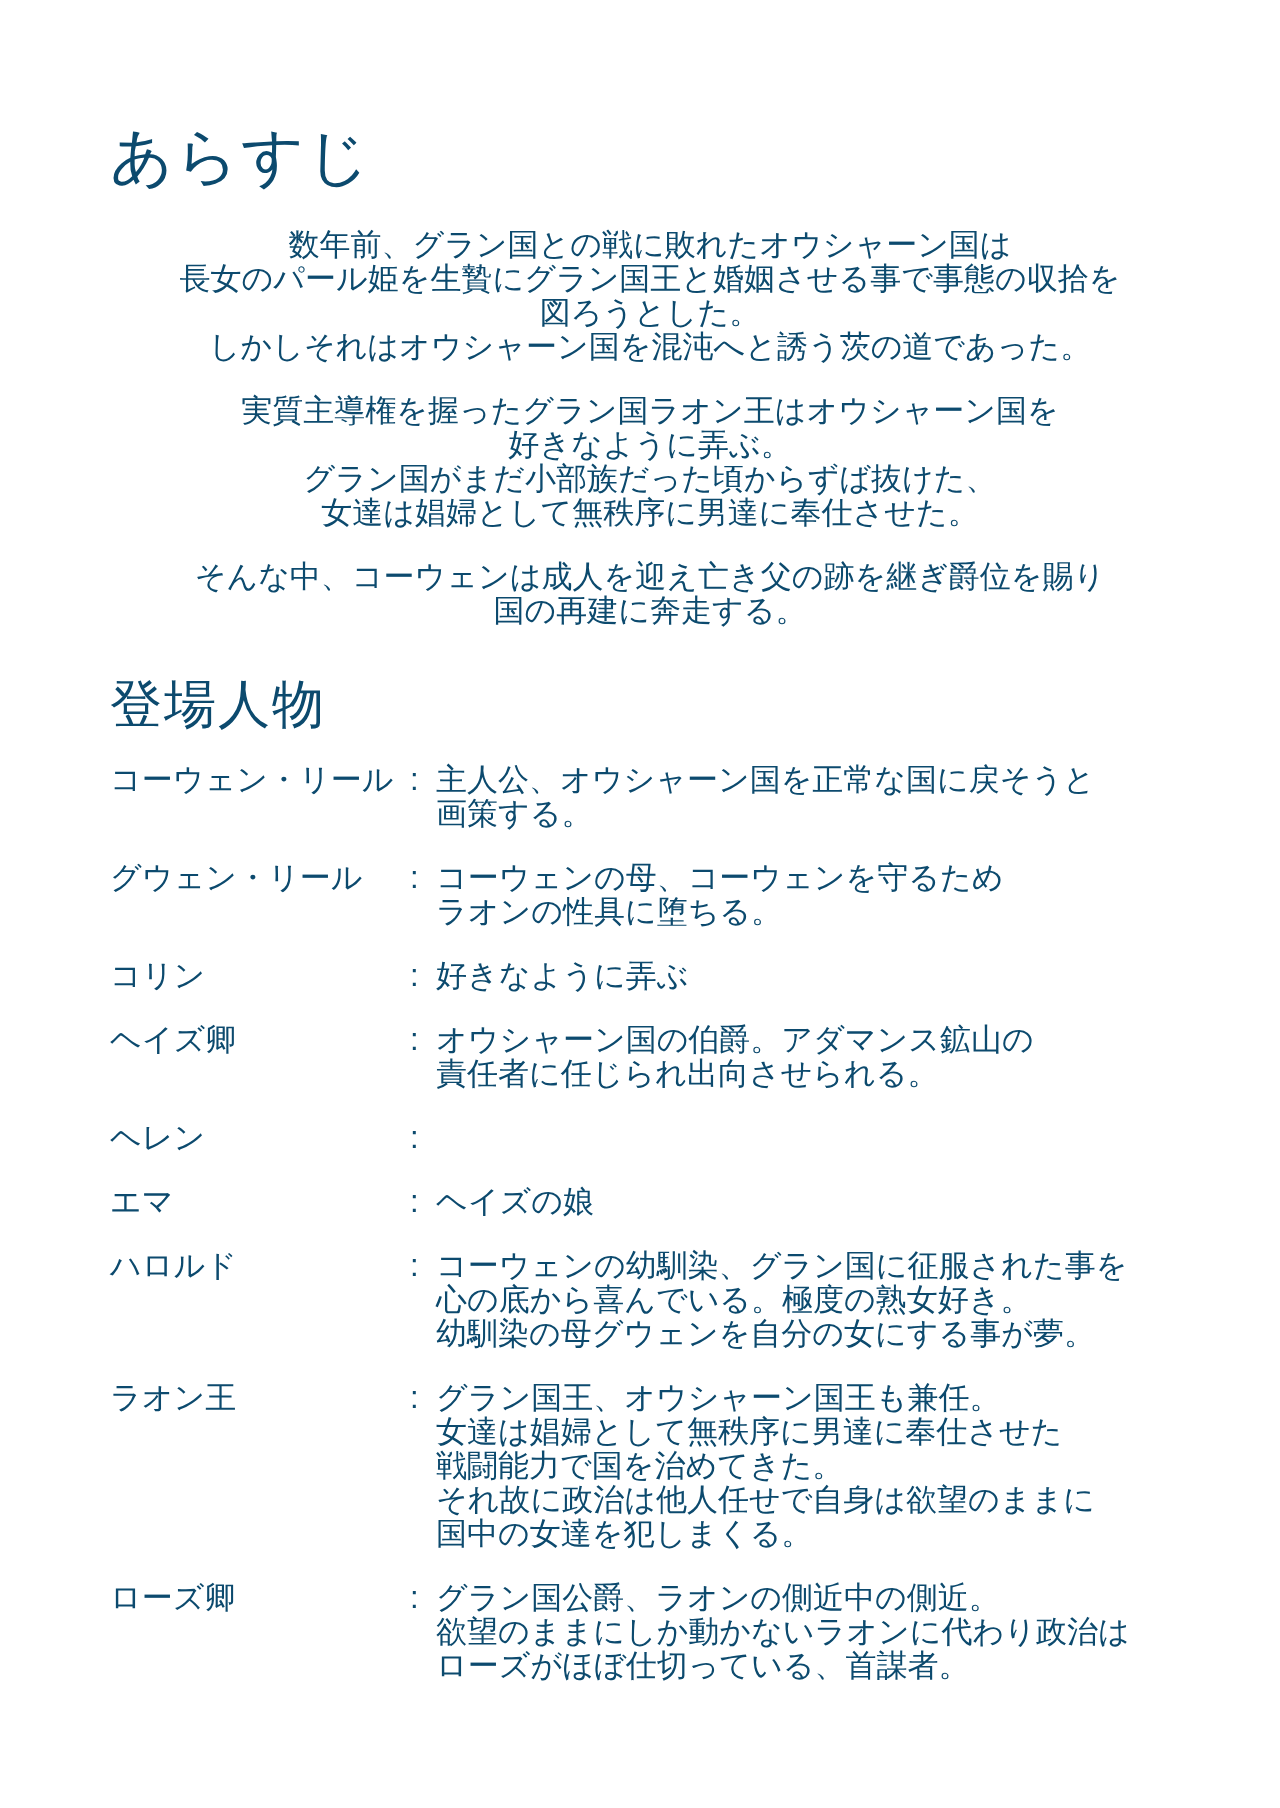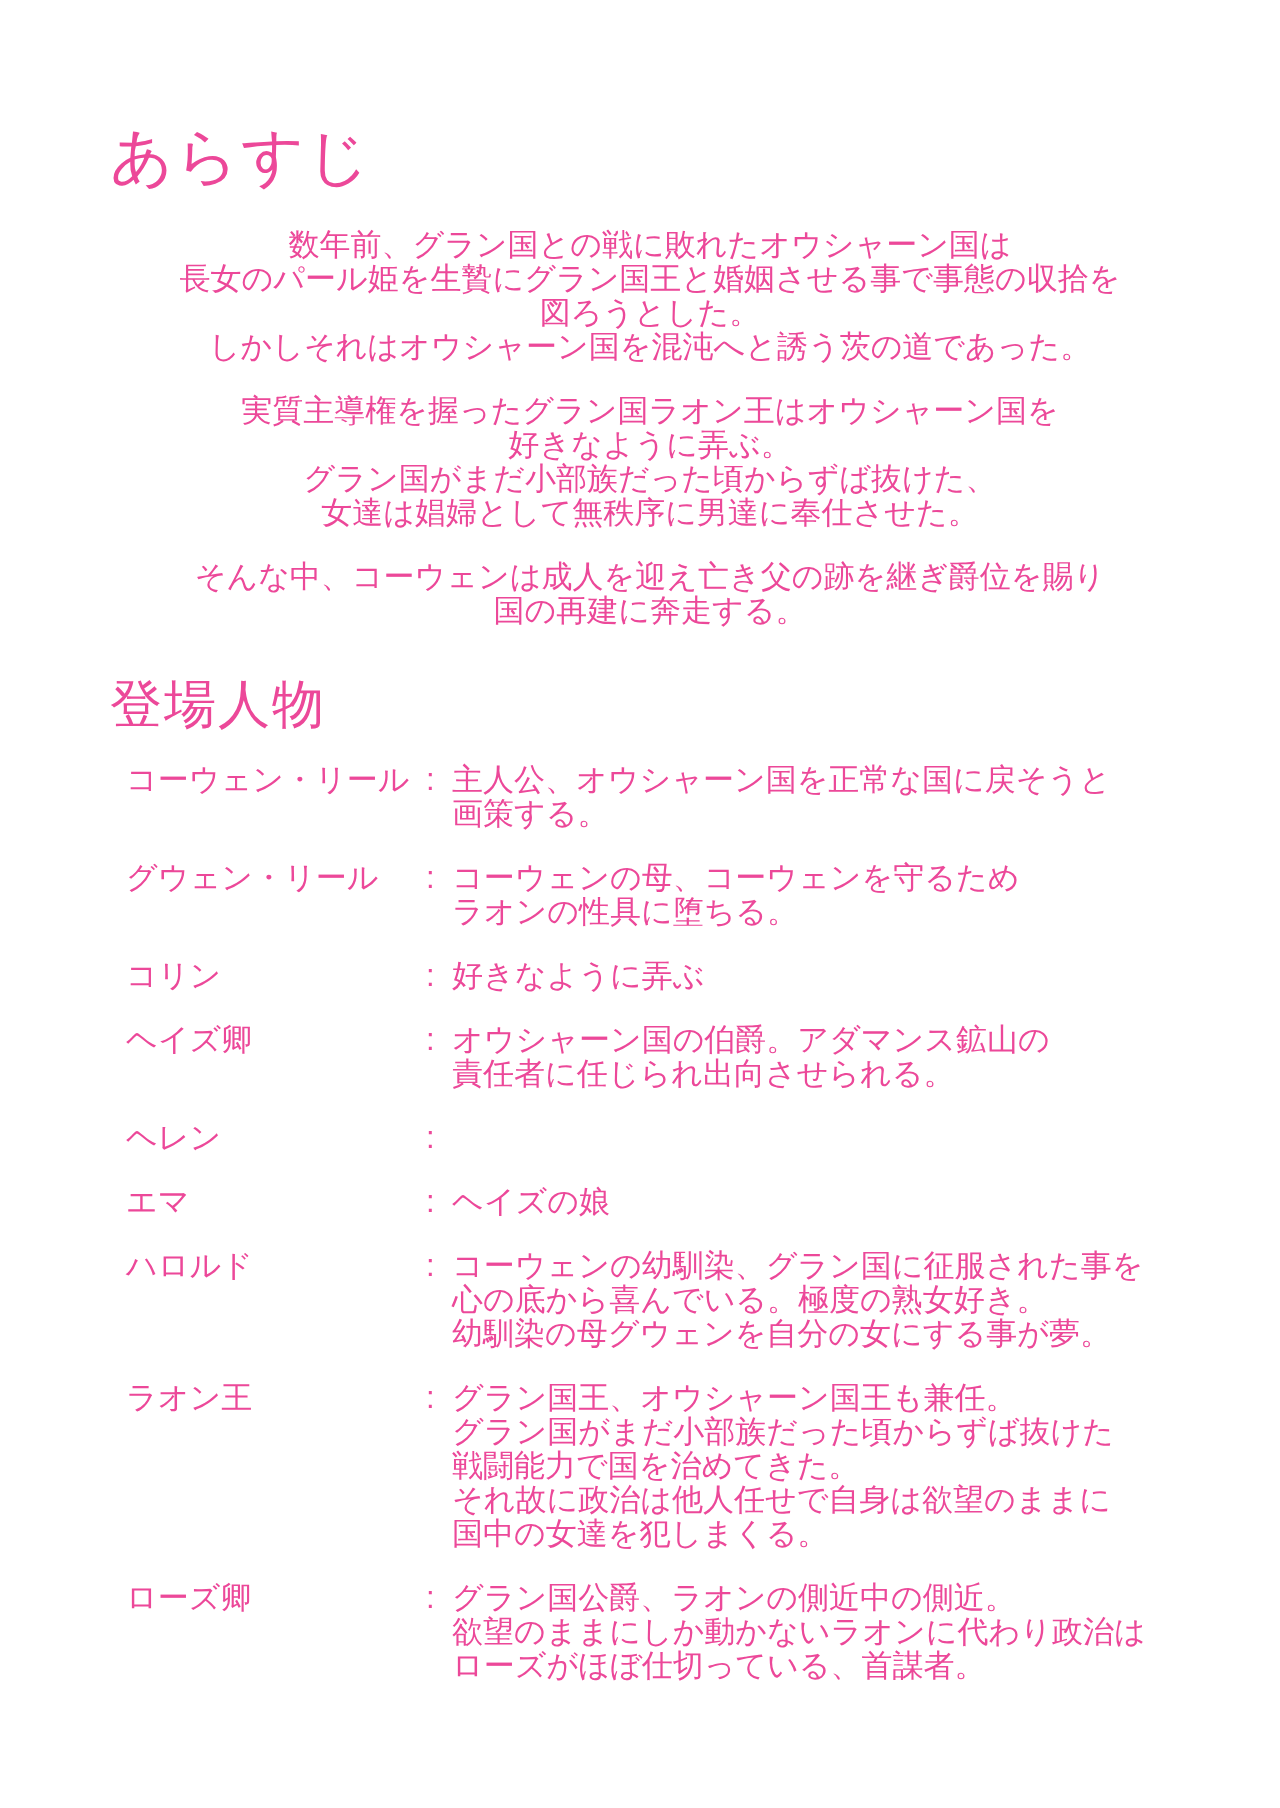--- a/index.html
+++ b/index.html
@@ -2,21 +2,21 @@
 <html lang="ja"><head>
 <meta charset="utf-8">
 <style>
   html, body { margin: 0; padding: 0; background: #e8e8e8; }
   .page {
     position: relative;
     width: 1280px;
     height: 1808px;
     margin: 0 auto;
     background: #ffffff;
-    color: #ec4899;
+    color: #0c4a6e;
     font-family: "Liberation Sans", "DejaVu Sans", sans-serif;
     overflow: hidden;
   }
   .inner {
     padding: 126px 90px 0 110px;
   }
   .h-synopsis {
     font-size: 62px;
     font-weight: 500;
     line-height: 1;
@@ -37,21 +37,21 @@
     font-weight: 500;
     line-height: 57px;
     margin: 48px 0 8px 0;
     letter-spacing: 2px;
   }
   .char-list { margin-top: 30px; }
   .char-row {
     display: grid;
     grid-template-columns: 300px 26px 1fr;
     align-items: start;
-    margin: 0 0 30px 16px;
+    margin: 0 0 30px 0;
     font-size: 31px;
     line-height: 34px;
   }
   .char-name { white-space: nowrap; }
   .char-colon { text-align: left; }
   .char-desc { white-space: pre-line; }
 </style>
 </head>
 <body>
 
@@ -120,21 +120,21 @@
           <div class="char-colon">:</div>
           <div class="char-desc">コーウェンの幼馴染、グラン国に征服された事を
 心の底から喜んでいる。極度の熟女好き。
 幼馴染の母グウェンを自分の女にする事が夢。</div>
         </div>
 
         <div class="char-row">
           <div class="char-name">ラオン王</div>
           <div class="char-colon">:</div>
           <div class="char-desc">グラン国王、オウシャーン国王も兼任。
-グラン国がまだ小部族だった頃からずば抜けた
+女達は娼婦として無秩序に男達に奉仕させた
 戦闘能力で国を治めてきた。
 それ故に政治は他人任せで自身は欲望のままに
 国中の女達を犯しまくる。</div>
         </div>
 
         <div class="char-row">
           <div class="char-name">ローズ卿</div>
           <div class="char-colon">:</div>
           <div class="char-desc">グラン国公爵、ラオンの側近中の側近。
 欲望のままにしか動かないラオンに代わり政治は

